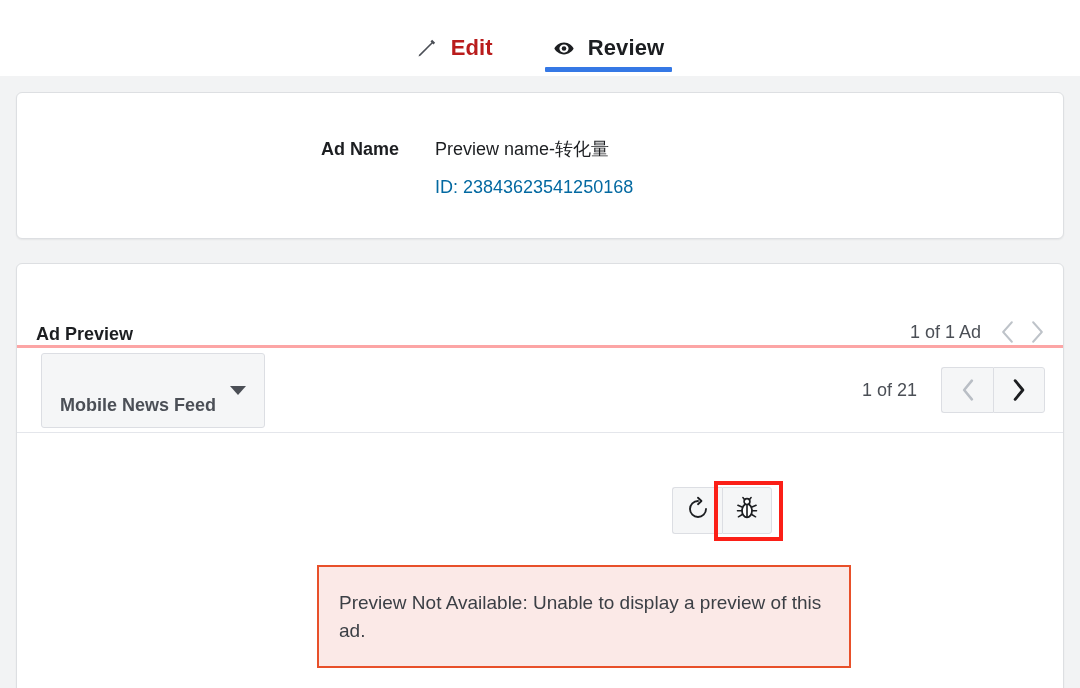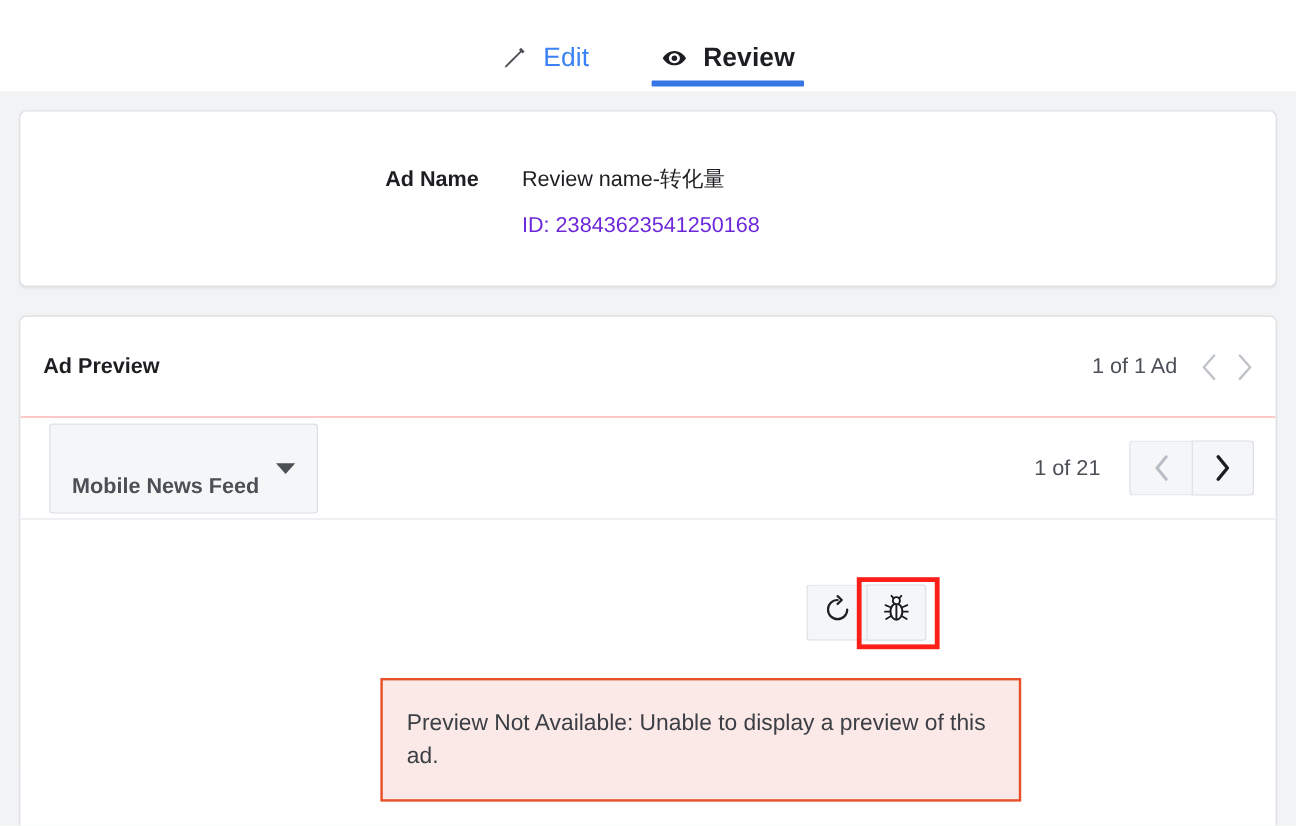--- a/index.html
+++ b/index.html
@@ -45,22 +45,22 @@
     width: 22px;
     height: 22px;
   }
 
   .tab-label {
     font-size: 22px;
     letter-spacing: 0.1px;
   }
 
   .tab-edit .tab-label {
-    color: #3b82f6;
-    font-weight: 400;
+    color: #b91c1c;
+    font-weight: 700;
   }
   .tab-review .tab-label {
     color: #1c1e21;
     font-weight: 700;
   }
 
   .tab-underline {
     position: absolute;
     left: 0;
     right: 0;
@@ -102,38 +102,38 @@
     flex: none;
   }
 
   .adname-value {
     font-size: 18px;
     color: #1c1e21;
   }
 
   .adname-id {
     font-size: 18px;
-    color: #6d28d9;
+    color: #0369a1;
     margin-top: 16px;
     padding-left: 402px;
   }
 
   
   .card-preview {
     min-height: 400px;
     overflow: hidden;
   }
 
   .preview-header {
     height: 84px;
     display: flex;
-    align-items: center;
+    align-items: flex-end;
     justify-content: space-between;
     padding: 0 18px 0 19px;
-    border-bottom: 1px solid #fca5a5;
+    border-bottom: 3px solid #fca5a5;
   }
 
   .preview-title {
     font-size: 18px;
     font-weight: 700;
     color: #1c1e21;
   }
 
   .preview-header-right {
     display: flex;
@@ -315,21 +315,21 @@
     <span class="tab-underline"></span>
   </div>
 
 </div>
 
 <div class="page">
 
   <div class="card card-adname">
     <div class="adname-row">
       <div class="adname-label">Ad Name</div>
-      <div class="adname-value">Review name-转化量</div>
+      <div class="adname-value">Preview name-转化量</div>
     </div>
     <div class="adname-id">ID: 23843623541250168</div>
   </div>
 
   <div class="card card-preview">
 
     <div class="preview-header">
       <div class="preview-title">Ad Preview</div>
       <div class="preview-header-right">
         <div class="ad-count">1 of 1 Ad</div>

